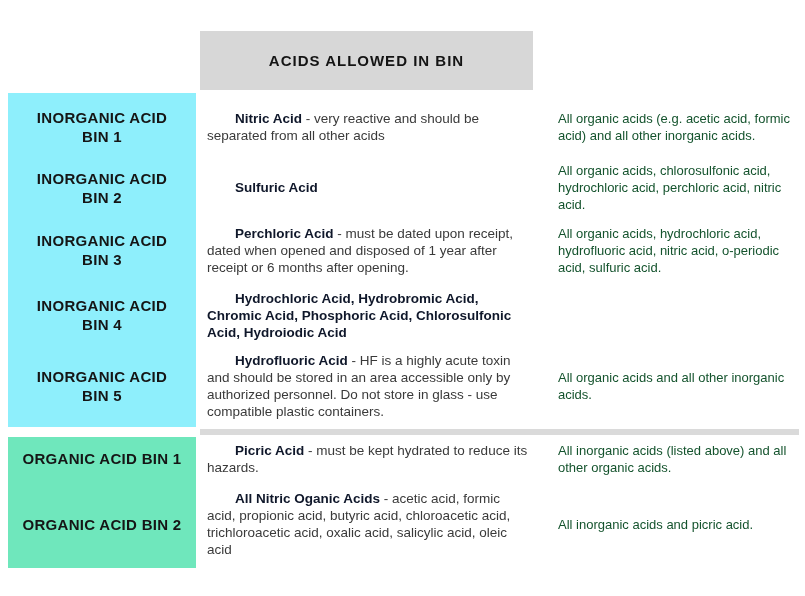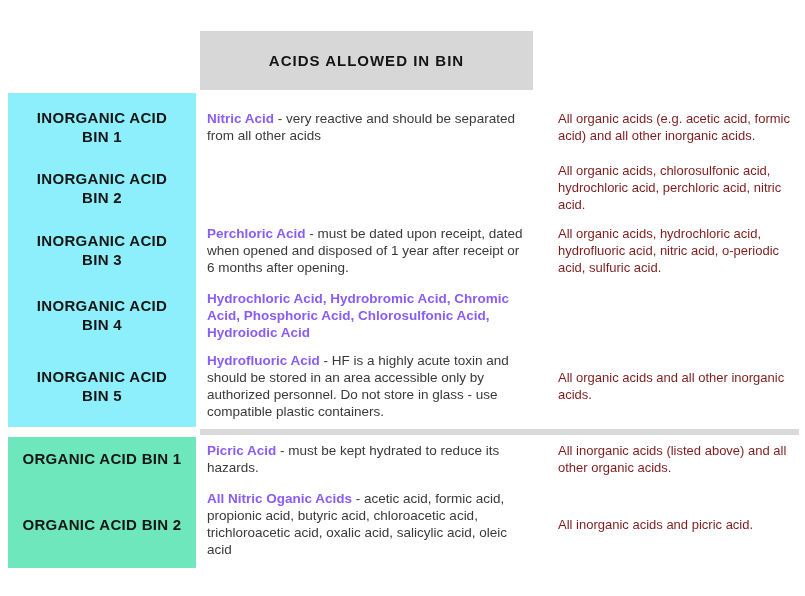--- a/index.html
+++ b/index.html
@@ -37,25 +37,25 @@
   }
   .bin-line { white-space: nowrap; }
   .cyan { background: #8eeffc; }
   .green { background: #6fe7bc; }
 
   .acid {
     display: flex; flex-direction: column; justify-content: center;
     padding: 0 4px 0 7px;
     font-size: 13.5px; line-height: 17px; color: #3a3a3a;
   }
-  .acid b { color: #8b5cf6; }
+  .acid b { color: #0f172a; margin-left: 28px; }
   .inc {
     display: flex; flex-direction: column; justify-content: center;
     padding: 0 2px 0 7px;
-    font-size: 13px; line-height: 17px; color: #7f1d1d;
+    font-size: 13px; line-height: 17px; color: #14532d;
   }
   .divider {
     grid-column: 3 / 6; grid-row: 8;
     align-self: center;
     height: 6px; background: #dadada;
   }
   p { margin: 0; }
 </style>
 </head>
 <body>
@@ -73,20 +73,23 @@
   <div class="acid c3 r3">
     <p><b>Nitric Acid</b><span> - very reactive and should be separated from all other acids</span></p>
   </div>
   <div class="inc c5 r3">
     <p>All organic acids (e.g. acetic acid, formic acid) and all other inorganic acids.</p>
   </div>
 
   <div class="bin cyan c1 r4">
     <div class="bin-line">INORGANIC ACID</div>
     <div class="bin-line">BIN 2</div>
+  </div>
+  <div class="acid c3 r4">
+    <p><b>Sulfuric Acid</b><span></span></p>
   </div>
   <div class="inc c5 r4">
     <p>All organic acids, chlorosulfonic acid, hydrochloric acid, perchloric acid, nitric acid.</p>
   </div>
 
   <div class="bin cyan c1 r5">
     <div class="bin-line">INORGANIC ACID</div>
     <div class="bin-line">BIN 3</div>
   </div>
   <div class="acid c3 r5">

